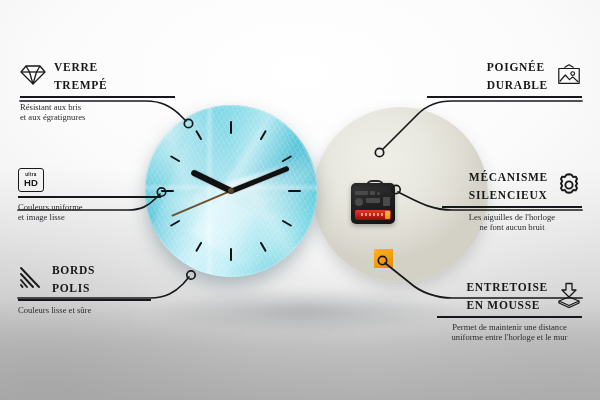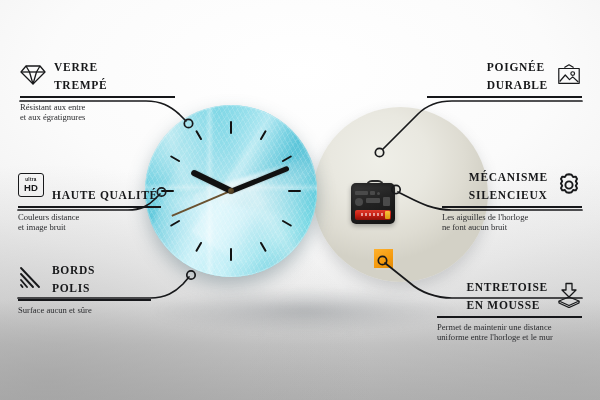--- a/index.html
+++ b/index.html
@@ -104,21 +104,21 @@
   
   .callout{position:absolute;}
   .co-title{font-family:"Liberation Serif", serif;font-weight:bold;font-size:11.5px;letter-spacing:.7px;
       color:#17181a;line-height:13.5px;text-transform:uppercase;white-space:nowrap;}
   .co-rule{height:1.6px;background:#16171a;margin-top:3px;}
   .co-desc{font-family:"Liberation Serif", serif;font-size:8.6px;line-height:10.6px;color:#2b2c2f;
       margin-top:4px;white-space:nowrap;}
   .co-head{display:flex;align-items:center;gap:8px;}
   .co-left .co-head{justify-content:flex-start;}
   .co-right .co-head{justify-content:flex-end;}
-  .co-right .co-title,.co-right .co-desc{text-align:left;}
+  .co-right .co-title,.co-right .co-desc{text-align:center;}
   .ico{width:26px;height:26px;flex:0 0 26px;display:flex;align-items:center;justify-content:center;}
   .ico svg{display:block;}
 
   .hd-box{width:24px;height:22px;border:1.6px solid #18191b;border-radius:3px;
       display:flex;flex-direction:column;align-items:center;justify-content:center;line-height:1;}
   .hd-top{font-family:"Liberation Sans", sans-serif;font-size:4.6px;font-weight:bold;letter-spacing:.3px;color:#18191b;}
   .hd-big{font-family:"Liberation Sans", sans-serif;font-size:9.5px;font-weight:bold;letter-spacing:.2px;color:#18191b;margin-top:.5px;}
 
   svg.lines{position:absolute;left:0;top:0;width:600px;height:400px;pointer-events:none;}
 </style>
@@ -240,42 +240,41 @@
           </g>
         </svg>
       </span>
       <span>
         <span class="co-title">VERRE</span><br>
         <span class="co-title">TREMPÉ</span>
       </span>
     </div>
     <div class="co-rule" style="width:155px;"></div>
     <div class="co-desc">
-      <span>Résistant aux entre</span><br>
+      <span>Résistant aux bris</span><br>
       <span>et aux égratignures</span>
     </div>
   </div>
 
   <div class="callout co-left" style="left:18px;top:167px;width:143px;">
     <div class="co-head">
       <span class="ico">
         <span class="hd-box">
           <span class="hd-top">ultra</span>
           <span class="hd-big">HD</span>
         </span>
       </span>
       <span>
         <br>
-        <span class="co-title">HAUTE QUALITÉ</span>
       </span>
     </div>
     <div class="co-rule" style="width:143px;"></div>
     <div class="co-desc">
-      <span>Couleurs distance</span><br>
-      <span>et image bruit</span>
+      <span>Couleurs uniforme</span><br>
+      <span>et image lisse</span>
     </div>
   </div>
 
   <div class="callout co-left" style="left:18px;top:260px;width:133px;">
     <div class="co-head">
       <span class="ico">
         <svg width="26" height="24" viewBox="0 0 26 24">
           <g stroke="#18191b" stroke-width="1.9" stroke-linecap="round">
             <path d="M3,2 L21,21"></path>
               <path d="M3,8 L15,21"></path>
@@ -284,21 +283,21 @@
           </g>
         </svg>
       </span>
       <span>
         <span class="co-title">BORDS</span><br>
         <span class="co-title">POLIS</span>
       </span>
     </div>
     <div class="co-rule" style="width:133px;"></div>
     <div class="co-desc">
-      <span>Surface aucun et sûre</span>
+      <span>Couleurs lisse et sûre</span>
     </div>
   </div>
 
   <div class="callout co-right" style="left:427px;top:57px;width:155px;">
     <div class="co-head">
       <span>
         <span class="co-title">POIGNÉE</span><br>
         <span class="co-title">DURABLE</span>
       </span>
       <span class="ico">

